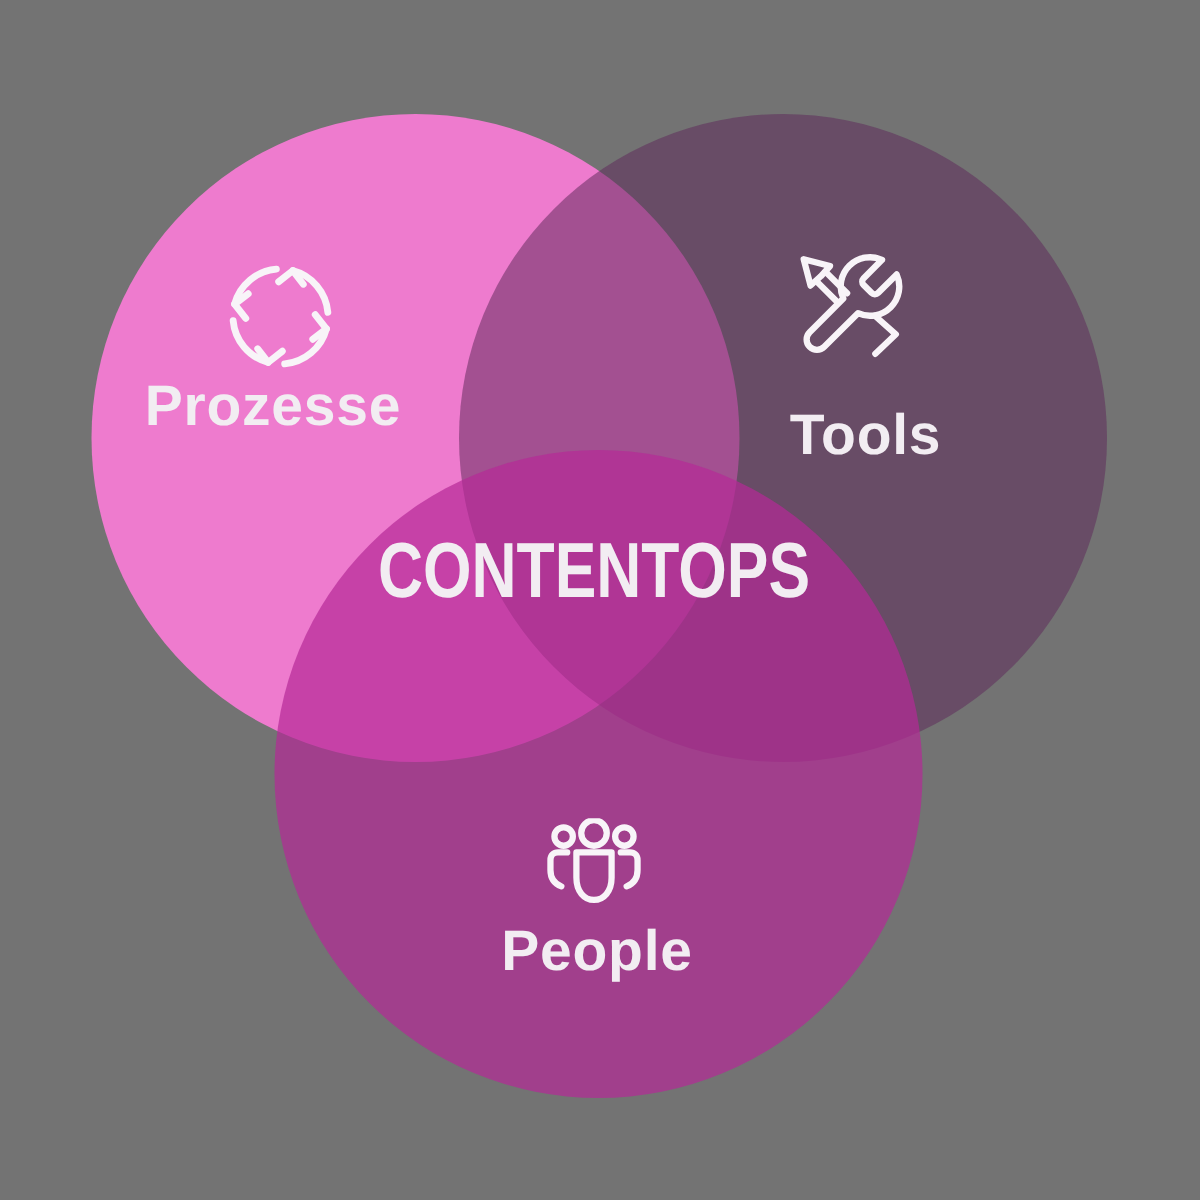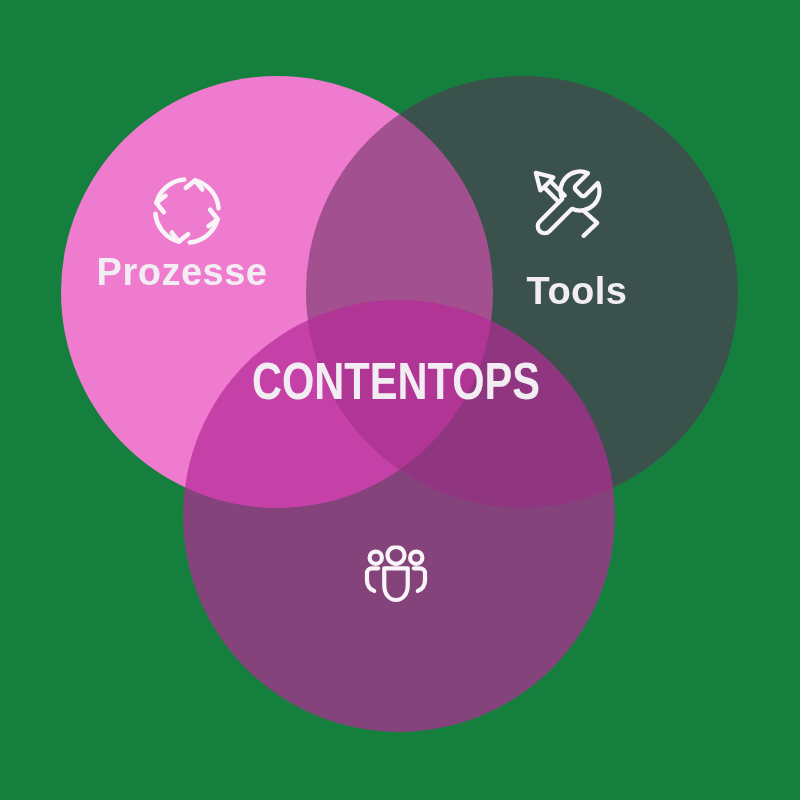--- a/index.html
+++ b/index.html
@@ -1,20 +1,20 @@
 <!DOCTYPE html>
 <html><head>
 <meta charset="utf-8">
 <style>
   html, body { margin: 0; padding: 0; background: #ffffff; }
   .stage {
     position: relative;
     width: 800px;
     height: 800px;
-    background: #15803d;
+    background: #737373;
     overflow: hidden;
     font-family: "Liberation Sans", sans-serif;
   }
   .circle {
     position: absolute;
     width: 432px;
     height: 432px;
     border-radius: 50%;
   }
   .circle-prozesse { left: 61px;  top: 76px;  }
@@ -106,16 +106,17 @@
         <circle cx="38.5" cy="8.6" r="4.4"></circle>
         <path d="M15.6 16.2 H32.4 V28.3 C32.4 34.8 28.7 38.9 24 38.9 C19.3 38.9 15.6 34.8 15.6 28.3 Z"></path>
         <path d="M11.2 16.2 H6.8 C4.6 16.2 3.2 17.6 3.2 19.8 V24.6 C3.2 28.4 5.2 31.2 8.4 32.4"></path>
         <path d="M36.8 16.2 H41.2 C43.4 16.2 44.8 17.6 44.8 19.8 V24.6 C44.8 28.4 42.8 31.2 39.6 32.4"></path>
       </g>
     </svg>
   </div>
 
   <div class="set-label label-prozesse">Prozesse</div>
   <div class="set-label label-tools">Tools</div>
+  <div class="set-label label-people">People</div>
 
   <div class="center-title">CONTENTOPS</div>
 
 </div>
 
 </body></html>

